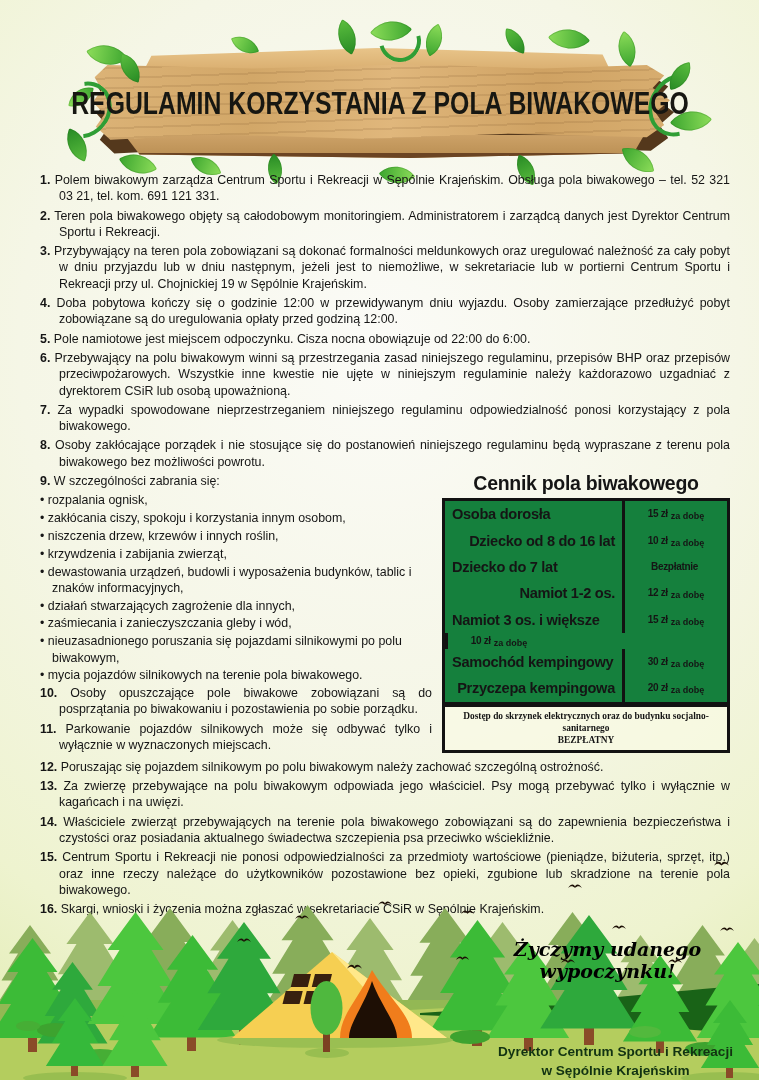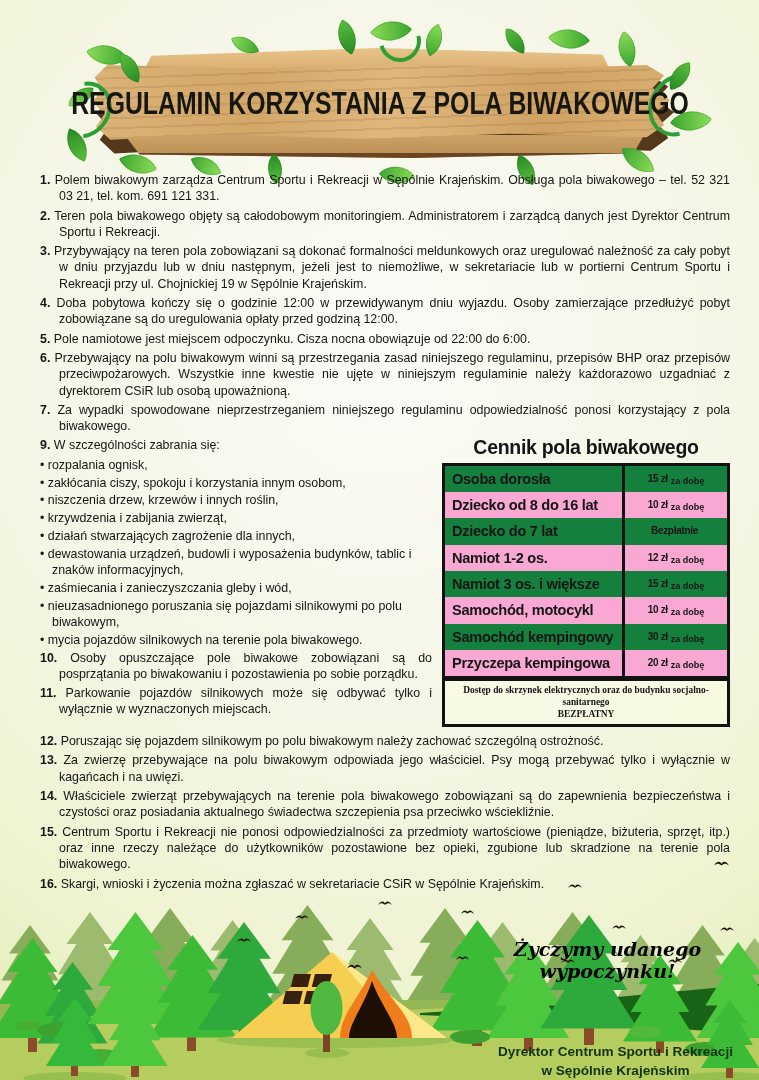--- a/index.html
+++ b/index.html
@@ -36,21 +36,21 @@
   .bullet{padding-left:12px;text-indent:-12px;margin:0 0 1.5px 0;}
   .bullet::before{content:"• ";}
   .clear-r{clear:right;}
 
   
   .cennik{float:right;width:288px;margin:2px 0 6px 10px;}
   .cennik-title{font-weight:bold;font-size:19.5px;text-align:center;margin:0 0 7px 0;letter-spacing:-0.3px;}
   .price-table{border:3px solid #121212;}
   .prow{display:flex;align-items:center;}
   .prow.g{background:#15803d;}
-  .prow.c{background:#f9a8d4;}
+  .prow.c{background:#15803d;text-align:right;}
   .plabel{flex:1;font-weight:bold;font-size:14.6px;padding:5px 7px;letter-spacing:-0.3px;}
   .pprice{width:102px;align-self:stretch;border-left:3px solid #121212;display:flex;align-items:center;justify-content:center;gap:3px;}
   .pval{font-weight:bold;font-size:10px;letter-spacing:-0.3px;}
   .punit{font-weight:bold;font-size:9px;position:relative;top:2px;}
   .pfoot{border:3px solid #121212;border-top-width:2px;margin-top:0;padding:3px 4px 4px 4px;text-align:center;
     font-family:"Liberation Serif",serif;font-weight:bold;font-size:9.4px;line-height:12px;background:rgba(250,252,228,.6);}
 
   
   .scene{position:absolute;left:0;bottom:0;width:759px;height:230px;}
   .wish{position:absolute;left:455px;top:938px;width:305px;text-align:center;
@@ -96,20 +96,21 @@
 </div>
 
 <div class="content">
   <div class="rule"><span class="num">1.</span> <span>Polem biwakowym zarządza Centrum Sportu i Rekreacji w Sępólnie Krajeńskim. Obsługa pola biwakowego – tel. 52 321 03 21, tel. kom. 691 121 331.</span></div>
   <div class="rule"><span class="num">2.</span> <span>Teren pola biwakowego objęty są całodobowym monitoringiem. Administratorem i zarządcą danych jest Dyrektor Centrum Sportu i Rekreacji.</span></div>
   <div class="rule"><span class="num">3.</span> <span>Przybywający na teren pola zobowiązani są dokonać formalności meldunkowych oraz uregulować należność za cały pobyt w dniu przyjazdu lub w dniu następnym, jeżeli jest to niemożliwe, w sekretariacie lub w portierni Centrum Sportu i Rekreacji przy ul. Chojnickiej 19 w Sępólnie Krajeńskim.</span></div>
   <div class="rule"><span class="num">4.</span> <span>Doba pobytowa kończy się o godzinie 12:00 w przewidywanym dniu wyjazdu. Osoby zamierzające przedłużyć pobyt zobowiązane są do uregulowania opłaty przed godziną 12:00.</span></div>
   <div class="rule"><span class="num">5.</span> <span>Pole namiotowe jest miejscem odpoczynku. Cisza nocna obowiązuje od 22:00 do 6:00.</span></div>
   <div class="rule"><span class="num">6.</span> <span>Przebywający na polu biwakowym winni są przestrzegania zasad niniejszego regulaminu, przepisów BHP oraz przepisów przeciwpożarowych. Wszystkie inne kwestie nie ujęte w niniejszym regulaminie należy każdorazowo uzgadniać z dyrektorem CSiR lub osobą upoważnioną.</span></div>
   <div class="rule"><span class="num">7.</span> <span>Za wypadki spowodowane nieprzestrzeganiem niniejszego regulaminu odpowiedzialność ponosi korzystający z pola biwakowego.</span></div>
+  <div class="rule"><span class="num">8.</span> <span>Osoby zakłócające porządek i nie stosujące się do postanowień niniejszego regulaminu będą wypraszane z terenu pola biwakowego bez możliwości powrotu.</span></div>
 
   <div class="cennik">
     <div class="cennik-title">Cennik pola biwakowego</div>
     <div class="price-table">
       <div class="prow g">
           <div class="plabel">Osoba dorosła</div>
           <div class="pprice">
             <span class="pval">15 zł</span>
             <span class="punit">za dobę</span>
           </div>
@@ -136,21 +137,20 @@
           </div>
         </div>
       <div class="prow g">
           <div class="plabel">Namiot 3 os. i większe</div>
           <div class="pprice">
             <span class="pval">15 zł</span>
             <span class="punit">za dobę</span>
           </div>
         </div>
       <div class="prow c">
-          <div class="plabel">Samochód, motocykl</div>
           <div class="pprice">
             <span class="pval">10 zł</span>
             <span class="punit">za dobę</span>
           </div>
         </div>
       <div class="prow g">
           <div class="plabel">Samochód kempingowy</div>
           <div class="pprice">
             <span class="pval">30 zł</span>
             <span class="punit">za dobę</span>
@@ -168,22 +168,22 @@
       <span>Dostęp do skrzynek elektrycznych oraz do budynku socjalno-sanitarnego</span><br>
       <span>BEZPŁATNY</span>
     </div>
   </div>
 
   <div class="rule"><span class="num">9.</span> <span>W szczególności zabrania się:</span></div>
   <div class="bullet">rozpalania ognisk,</div>
   <div class="bullet">zakłócania ciszy, spokoju i korzystania innym osobom,</div>
   <div class="bullet">niszczenia drzew, krzewów i innych roślin,</div>
   <div class="bullet">krzywdzenia i zabijania zwierząt,</div>
+  <div class="bullet">dewastowania urządzeń, budowli i wyposażenia budynków, tablic i znaków informacyjnych,</div>
   <div class="bullet">działań stwarzających zagrożenie dla innych,</div>
-  <div class="bullet">dewastowania urządzeń, budowli i wyposażenia budynków, tablic i znaków informacyjnych,</div>
   <div class="bullet">zaśmiecania i zanieczyszczania gleby i wód,</div>
   <div class="bullet">nieuzasadnionego poruszania się pojazdami silnikowymi po polu biwakowym,</div>
   <div class="bullet">mycia pojazdów silnikowych na terenie pola biwakowego.</div>
   <div class="rule"><span class="num">10.</span> <span>Osoby opuszczające pole biwakowe zobowiązani są do posprzątania po biwakowaniu i pozostawienia po sobie porządku.</span></div>
   <div class="rule"><span class="num">11.</span> <span>Parkowanie pojazdów silnikowych może się odbywać tylko i wyłącznie w wyznaczonych miejscach.</span></div>
 
   <div class="rule clear-r"><span class="num">12.</span> <span>Poruszając się pojazdem silnikowym po polu biwakowym należy zachować szczególną ostrożność.</span></div>
   <div class="rule"><span class="num">13.</span> <span>Za zwierzę przebywające na polu biwakowym odpowiada jego właściciel. Psy mogą przebywać tylko i wyłącznie w kagańcach i na uwięzi.</span></div>
   <div class="rule"><span class="num">14.</span> <span>Właściciele zwierząt przebywających na terenie pola biwakowego zobowiązani są do zapewnienia bezpieczeństwa i czystości oraz posiadania aktualnego świadectwa szczepienia psa przeciwko wściekliźnie.</span></div>
   <div class="rule"><span class="num">15.</span> <span>Centrum Sportu i Rekreacji nie ponosi odpowiedzialności za przedmioty wartościowe (pieniądze, biżuteria, sprzęt, itp.) oraz inne rzeczy należące do użytkowników pozostawione bez opieki, zgubione lub skradzione na terenie pola biwakowego.</span></div>

